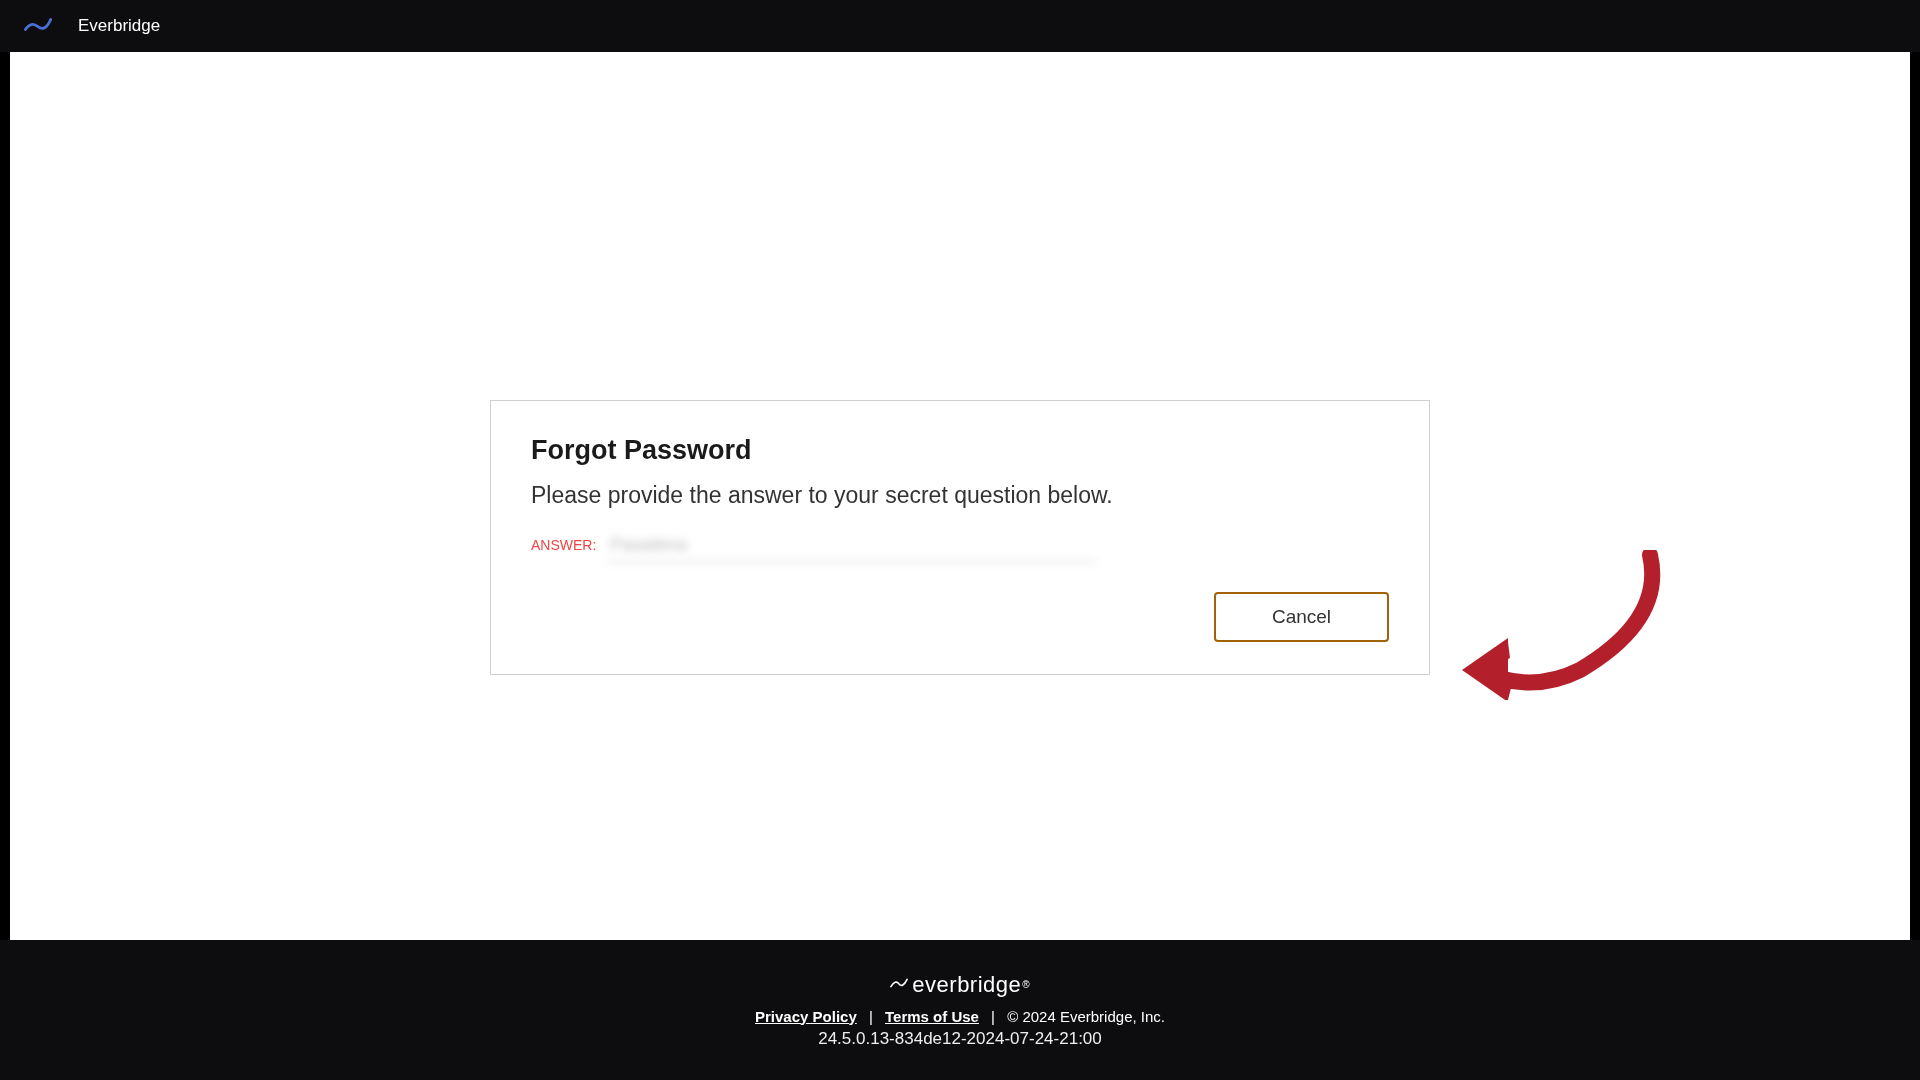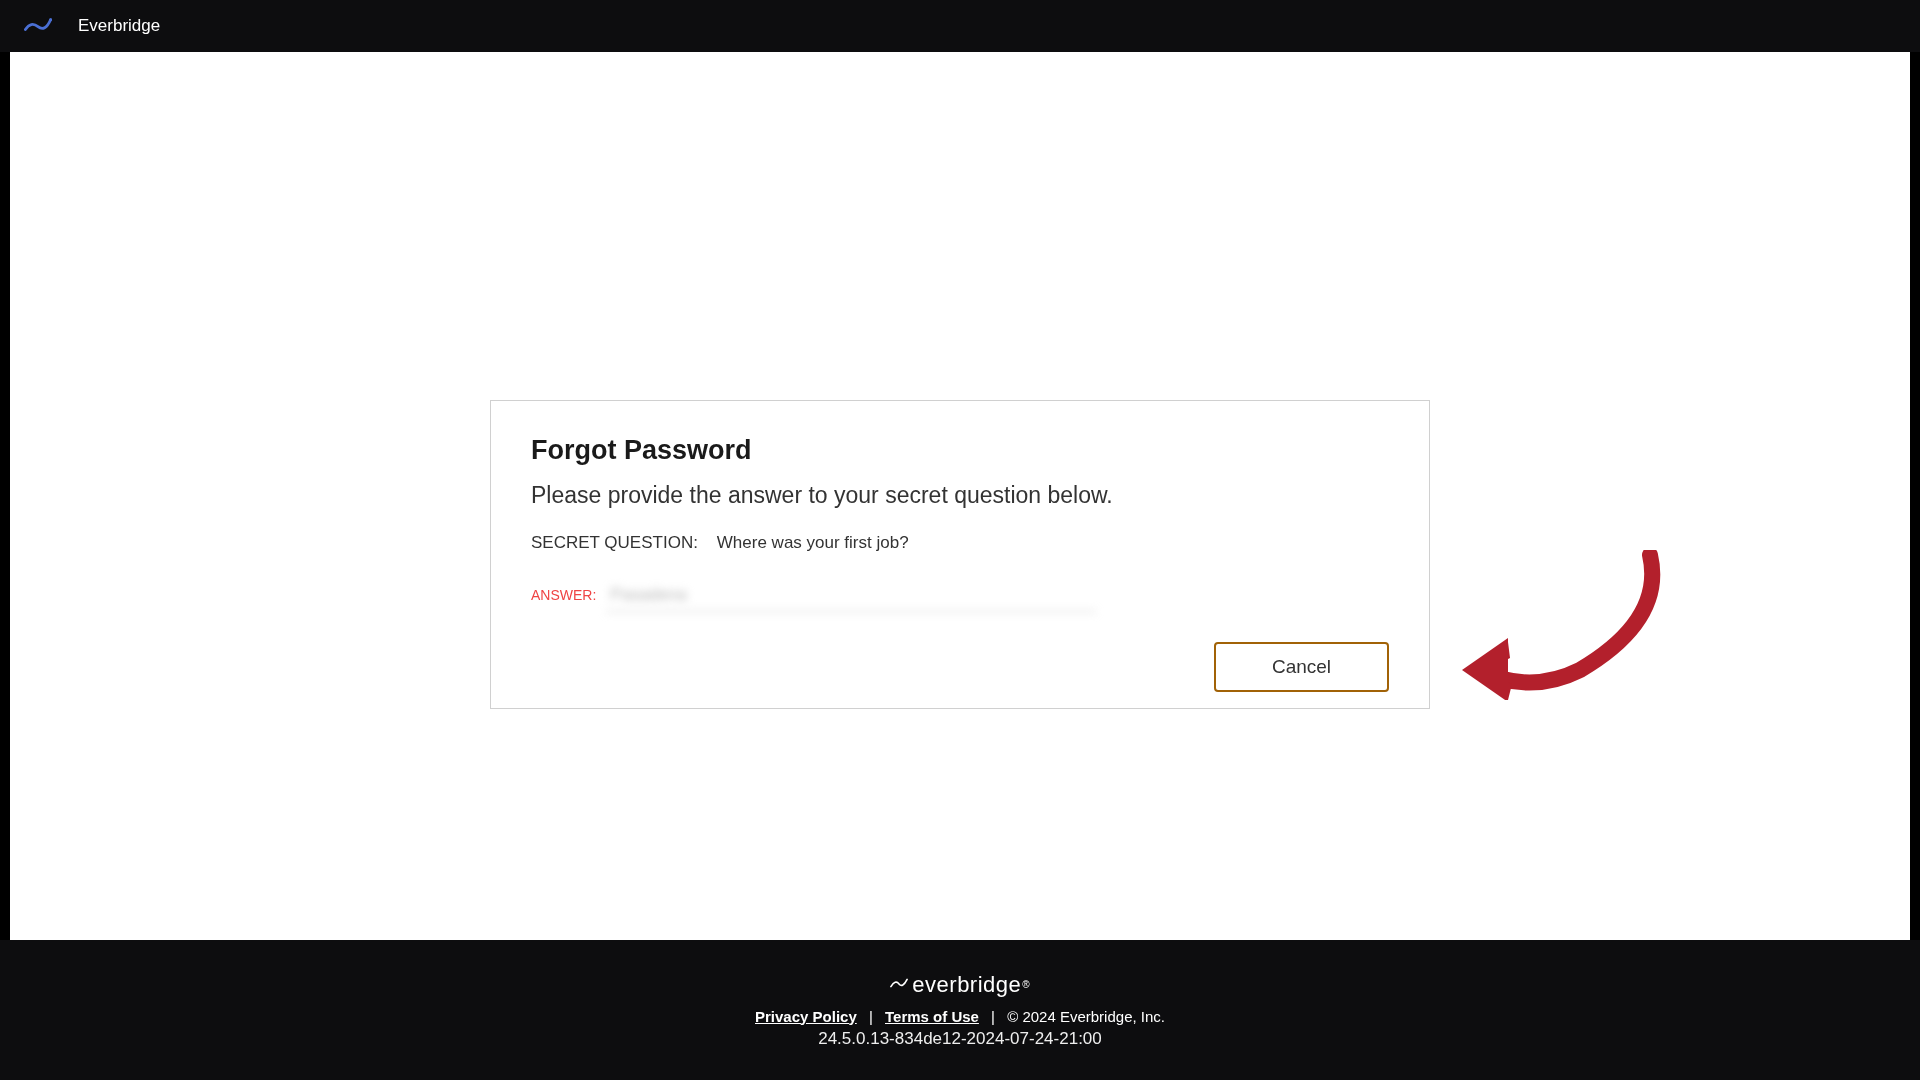--- a/index.html
+++ b/index.html
@@ -39,21 +39,21 @@
       position: relative;
     }
     .card {
       position: absolute;
       top: 348px;
       left: 50%;
       transform: translate(-50%, 0);
       width: 940px;
       border: 1px solid #d0d0d0;
       background: #fff;
-      padding: 34px 40px 16px 40px;
+      padding: 34px 40px 32px 40px;
     }
     .card-title {
       font-size: 27px;
       font-weight: 700;
       color: #1a1a1a;
       margin-bottom: 16px;
     }
     .card-subtitle {
       font-size: 23px;
       color: #333;
@@ -176,25 +176,20 @@
   </span>
   <span class="header-title">Everbridge</span>
 </div>
 
 <div class="content-frame">
 
   <div class="card">
     <h1 class="card-title">Forgot Password</h1>
     <p class="card-subtitle">Please provide the answer to your secret question below.</p>
 
-    <div class="question-row">
-      <span>SECRET QUESTION:</span>
-      <span>&nbsp;&nbsp;</span>
-      <span>Where was your first job?</span>
-    </div>
 
     <div class="answer-row">
       <span class="answer-label">ANSWER:</span>
       <input type="text" class="answer-input" value="Pasadena" style="">
     </div>
 
     <div class="button-row">
       <button class="btn btn-cancel">Cancel</button>
     </div>
   </div>

